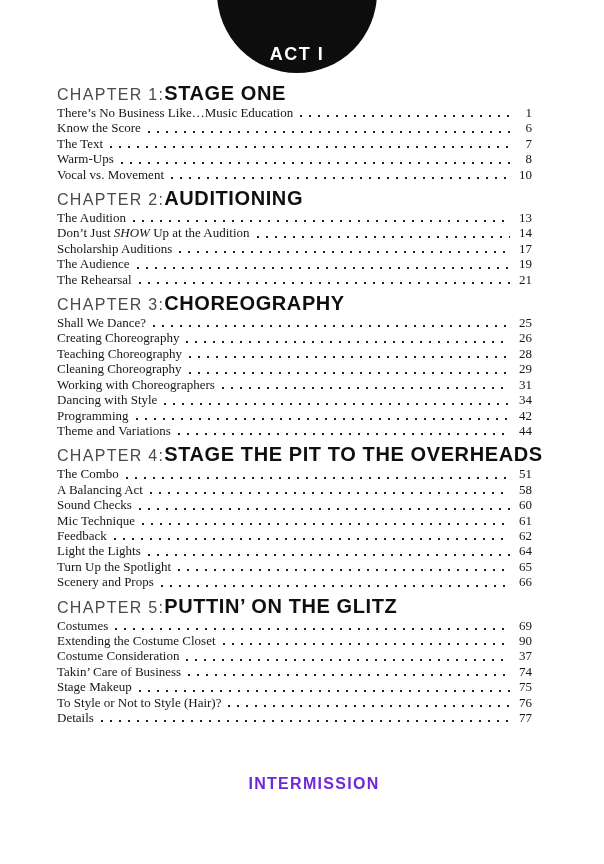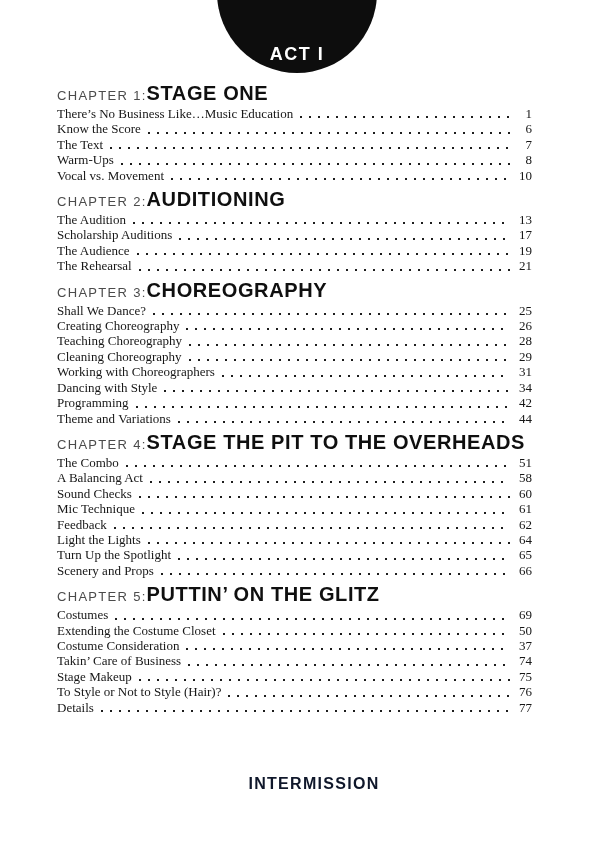--- a/index.html
+++ b/index.html
@@ -35,21 +35,21 @@
     right: 72px;
   }
   .section { margin-bottom: 7px; }
   .heading {
     font-family: "Liberation Sans", sans-serif;
     line-height: 19px;
     margin-bottom: 1px;
     white-space: nowrap;
   }
   .prefix {
-    font-size: 13px;
+    font-size: 16px;
     font-weight: 400;
     color: #4b4b4b;
     letter-spacing: 1.3px;
   }
   .title {
     font-size: 20px;
     font-weight: 800;
     color: #0f0f0f;
     letter-spacing: 0.6px;
   }
@@ -77,21 +77,21 @@
     font-size: 13px;
   }
   .footer {
     position: absolute;
     top: 775px; left: 0; right: 0;
     text-align: center;
     font-family: "Liberation Sans", sans-serif;
     font-weight: 800;
     font-size: 16px;
     letter-spacing: 1.3px;
-    color: #0f172a;
+    color: #6d28d9;
     padding-left: 24px;
   }
 </style>
 </head>
 <body>
 
 <div class="badge">
   <span class="badge-label">ACT I</span>
 </div>
 
@@ -138,20 +138,25 @@
     <div class="heading">
       <span class="prefix">CHAPTER 2:</span><span class="title">AUDITIONING</span>
     </div>
     <div>
   <div class="entry">
     <span class="entry-title"><span>The Audition</span></span>
     <span class="leader"></span>
     <span class="page-num">13</span>
   </div>
 
+  <div class="entry">
+    <span class="entry-title"><span>Don’t Just </span><span class="italic">SHOW</span><span> Up at the Audition</span></span>
+    <span class="leader"></span>
+    <span class="page-num">14</span>
+  </div>
 
   <div class="entry">
     <span class="entry-title"><span>Scholarship Auditions</span></span>
     <span class="leader"></span>
     <span class="page-num">17</span>
   </div>
 
   <div class="entry">
     <span class="entry-title"><span>The Audience</span></span>
     <span class="leader"></span>
@@ -285,21 +290,21 @@
     <div>
   <div class="entry">
     <span class="entry-title"><span>Costumes</span></span>
     <span class="leader"></span>
     <span class="page-num">69</span>
   </div>
 
   <div class="entry">
     <span class="entry-title"><span>Extending the Costume Closet</span></span>
     <span class="leader"></span>
-    <span class="page-num">50</span>
+    <span class="page-num">90</span>
   </div>
 
   <div class="entry">
     <span class="entry-title"><span>Costume Consideration</span></span>
     <span class="leader"></span>
     <span class="page-num">37</span>
   </div>
 
   <div class="entry">
     <span class="entry-title"><span>Takin’ Care of Business</span></span>

